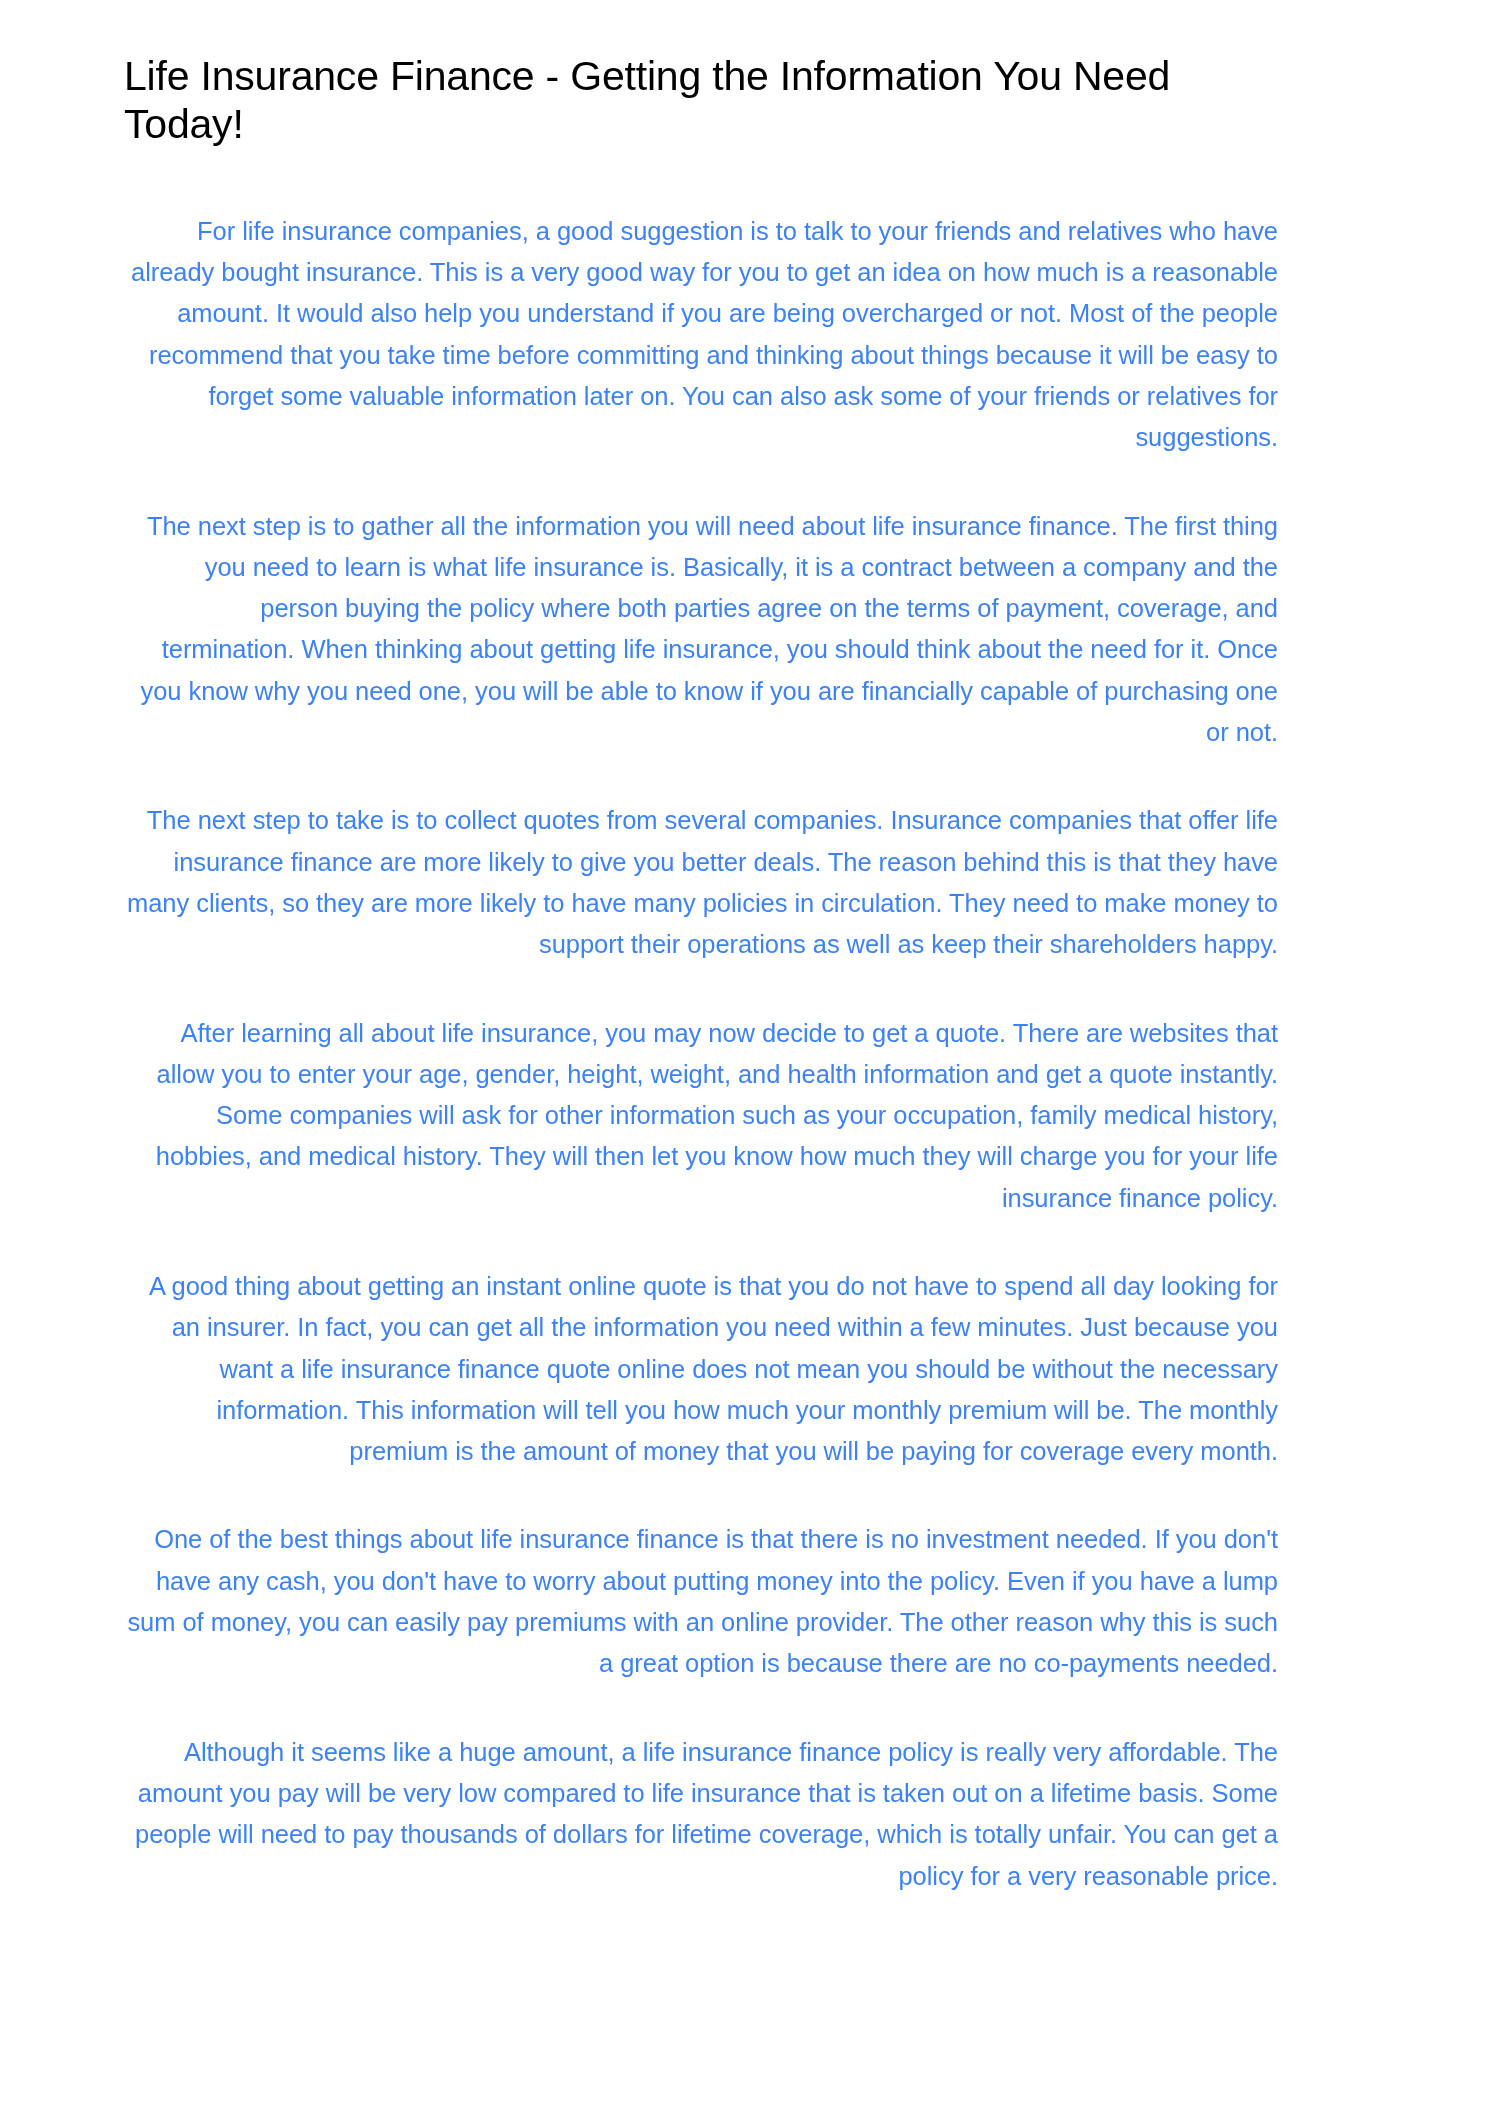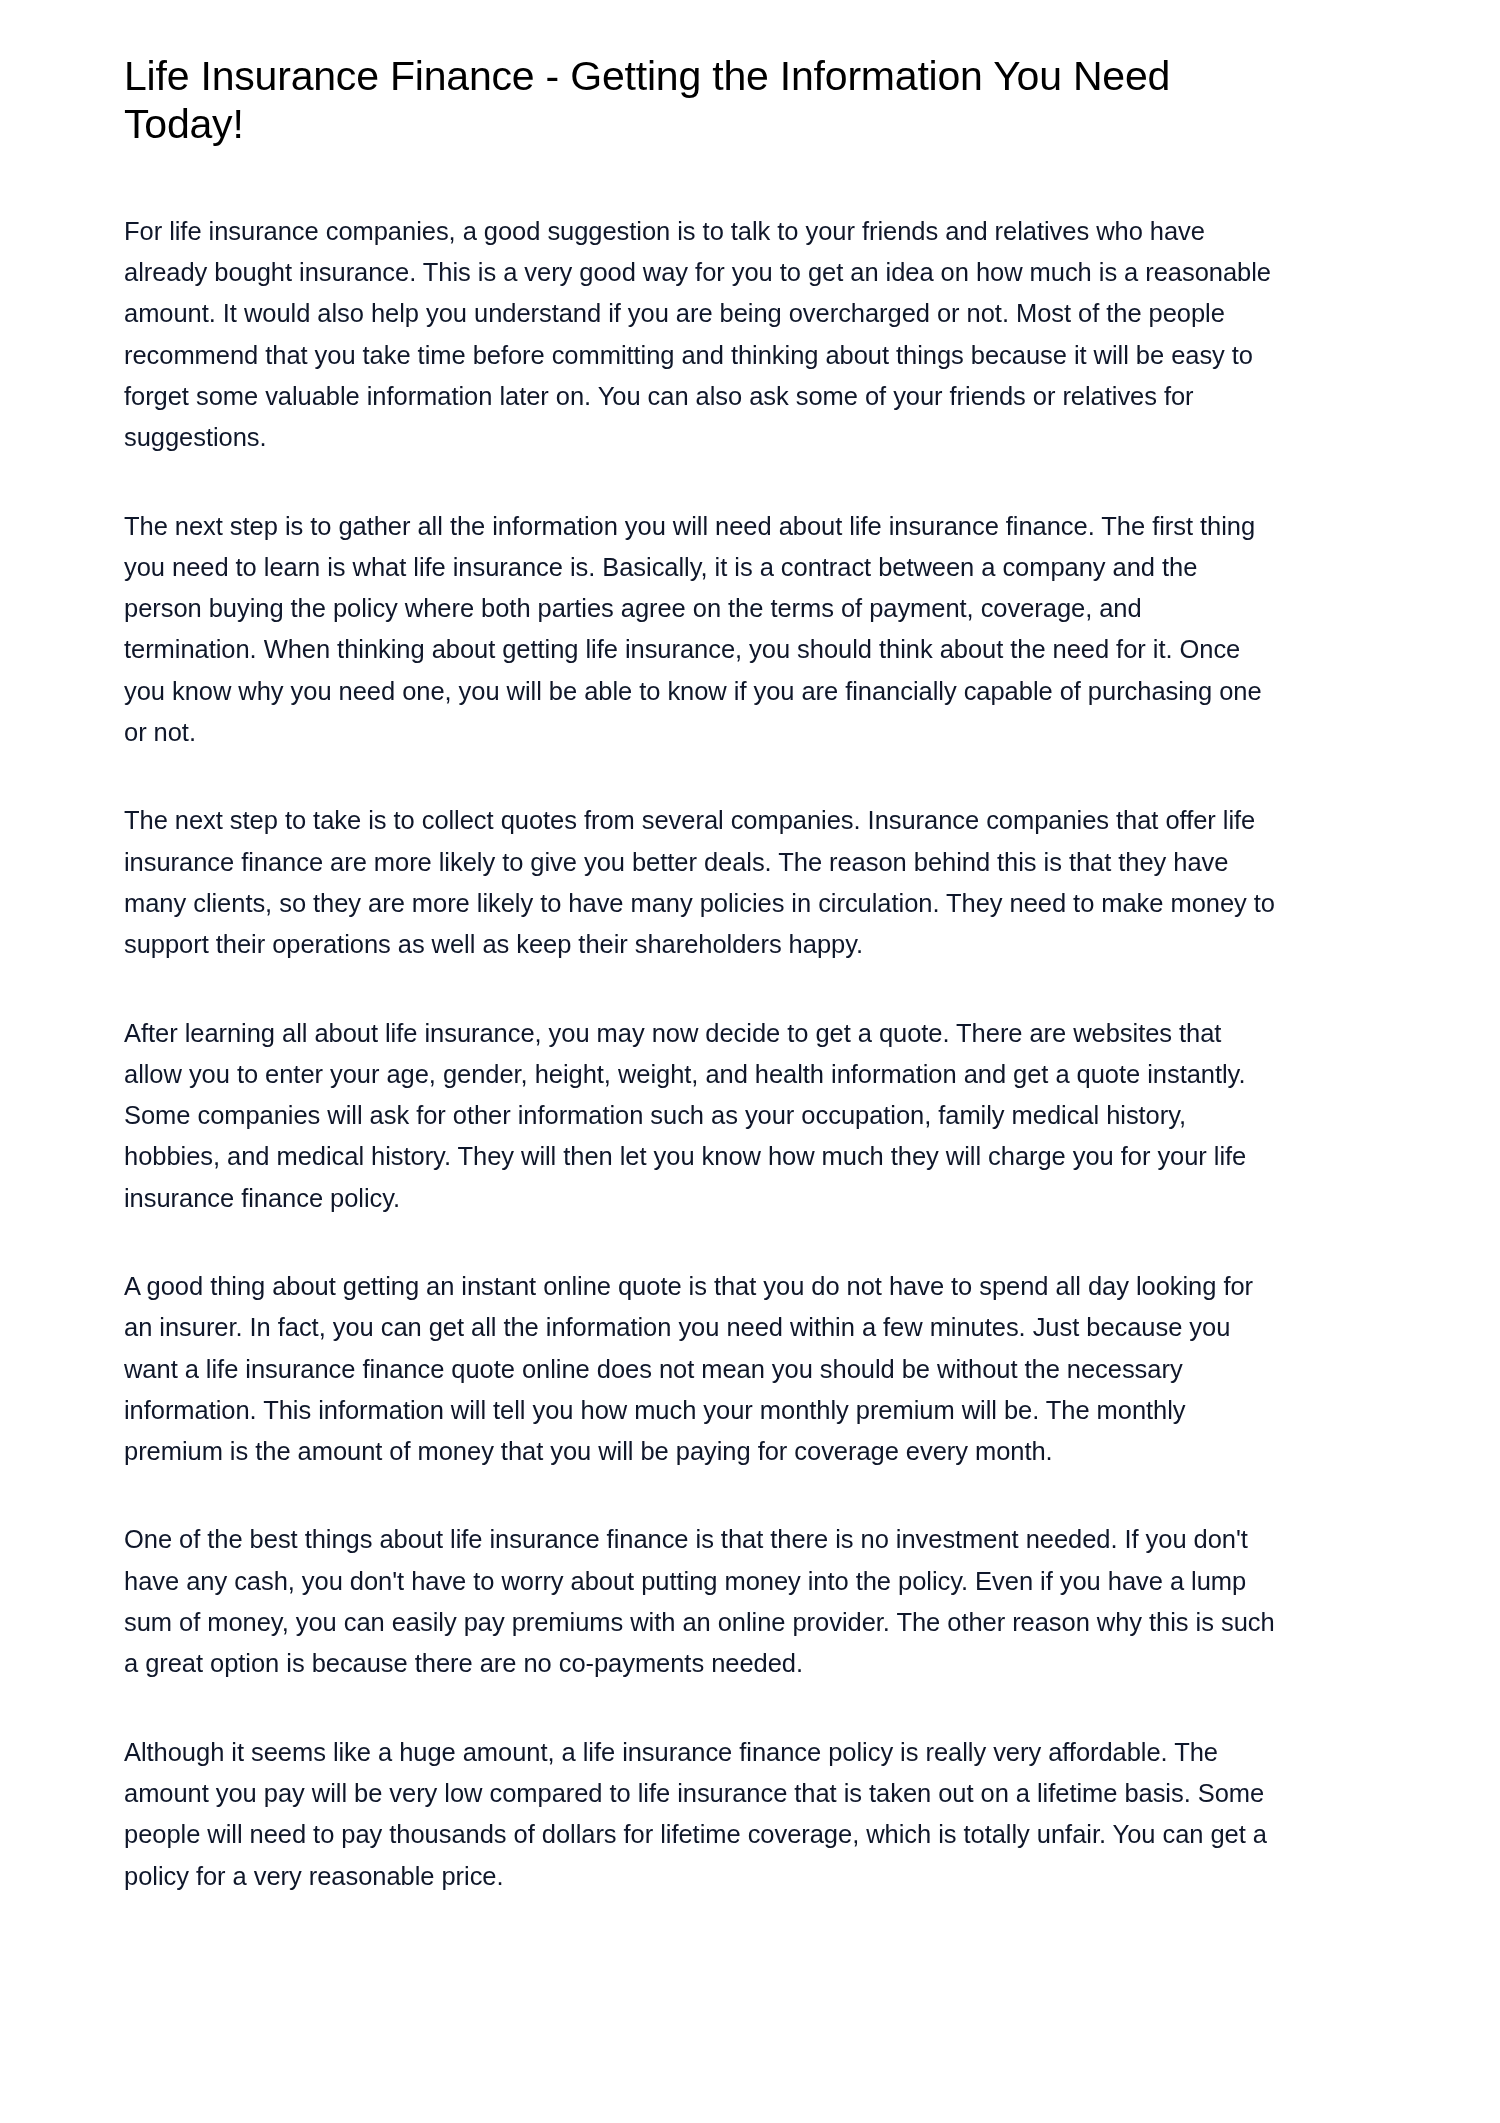--- a/index.html
+++ b/index.html
@@ -28,22 +28,22 @@
     letter-spacing: -0.2px;
     color: #000000;
   }
   .body-block {
     margin-top: 62px;
   }
   .para {
     font-size: 25.5px;
     line-height: 1.62;
     margin: 0 0 47px 0;
-    text-align: left;
-    color: #0f172a;
+    text-align: right;
+    color: #3b82f6;
     letter-spacing: -0.05px;
   }
   .para:last-child {
     margin-bottom: 0;
   }
 </style>
 </head>
 <body>
 
 <div class="page">

